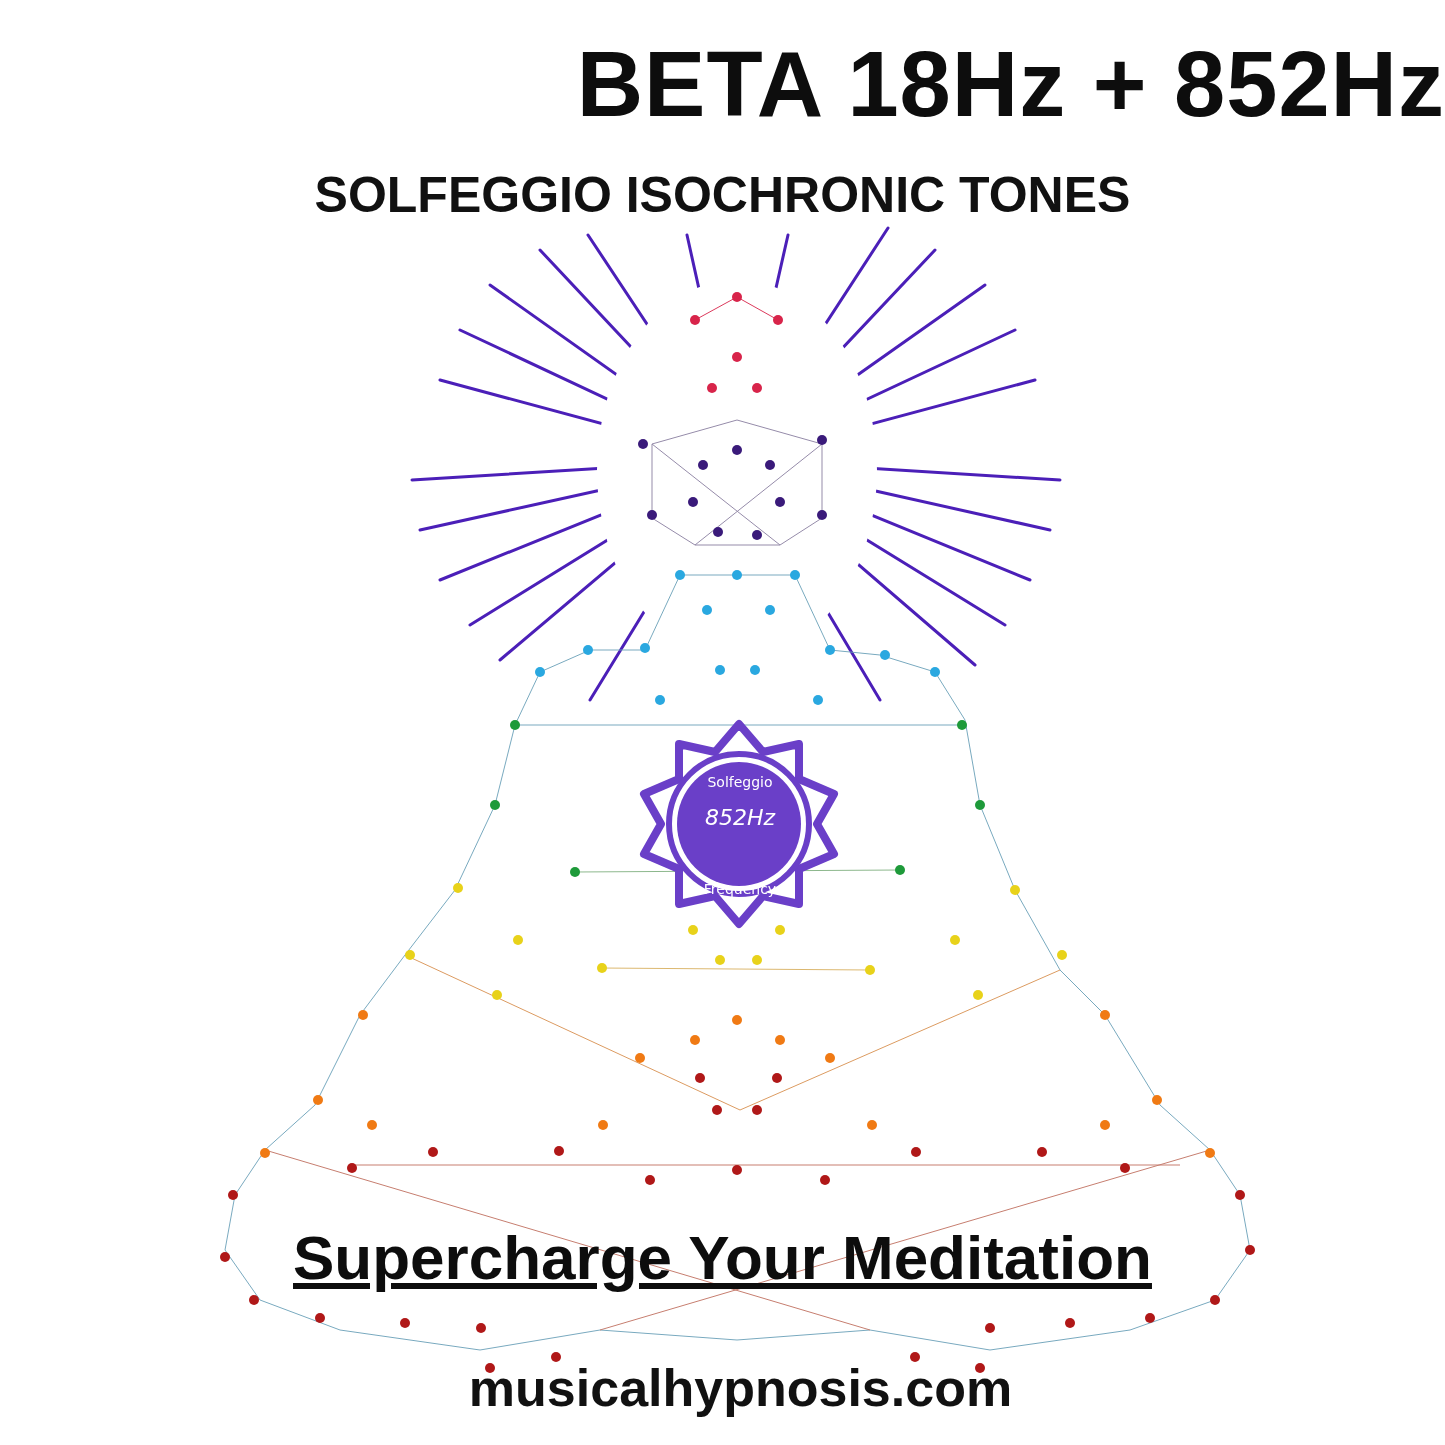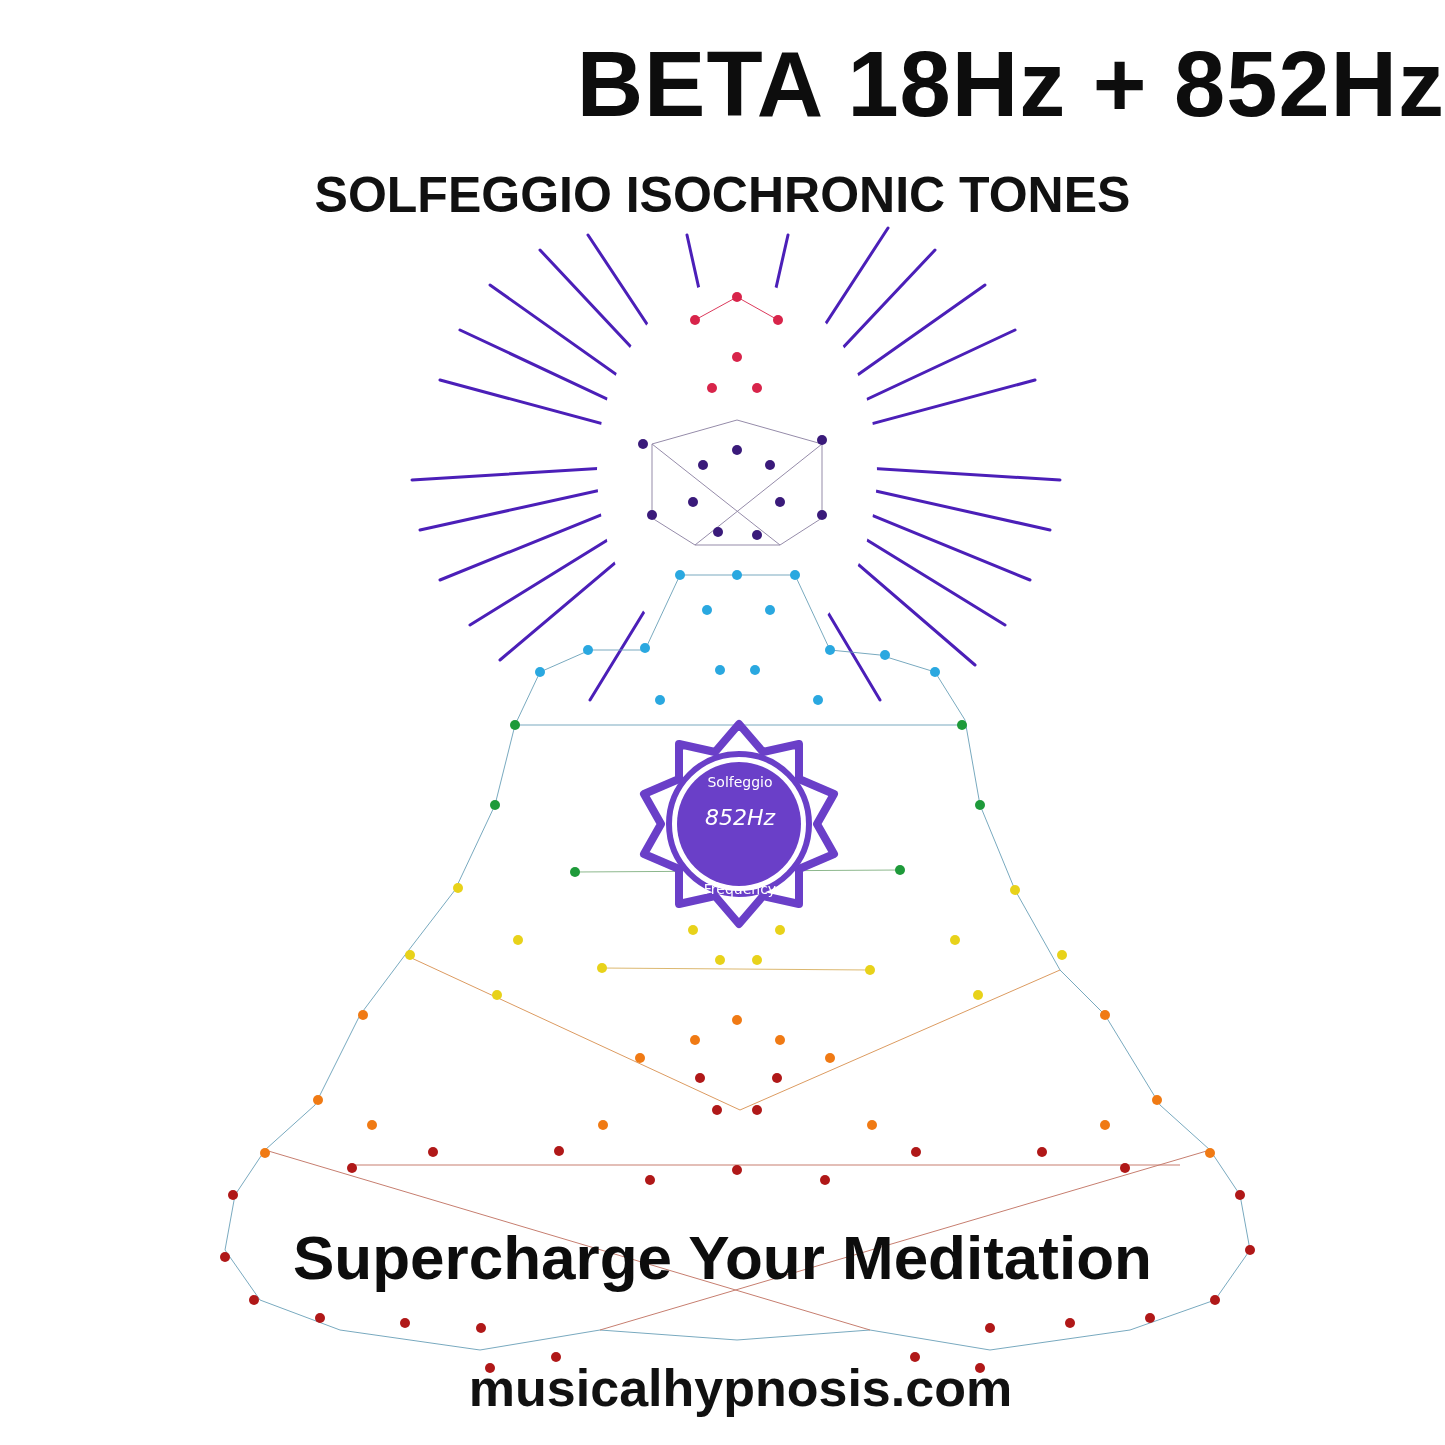--- a/index.html
+++ b/index.html
@@ -1,20 +1,20 @@
 <!DOCTYPE html>
 <html><head>
   <meta charset="utf-8">
   <style>
     html, body { margin: 0; padding: 0; background: #ffffff; }
     body { width: 1445px; height: 1445px; position: relative; overflow: hidden; font-family: "Liberation Sans", sans-serif; color: #111; }
     .title { position: absolute; left: 0; right: 0; top: 32px; text-align: right; font-size: 92px; font-weight: 700; letter-spacing: 1px; color: #0d0d0d; }
     .subtitle { position: absolute; left: 0; right: 0; top: 166px; text-align: center; font-size: 50px; font-weight: 700; color: #111; }
     .art { position: absolute; left: 0; top: 0; width: 1445px; height: 1445px; }
-    .tagline { position: absolute; left: 0; right: 0; top: 1222px; text-align: center; font-size: 62px; font-weight: 700; color: #0d0d0d; }
+    .tagline { position: absolute; left: 0; right: 0; top: 1222px; text-align: center; font-size: 62px; font-weight: 700; color: #0d0d0d; text-decoration: underline; }
     .site { position: absolute; left: 0; right: 0; top: 1358px; text-align: center; font-size: 52px; font-weight: 700; color: #111; margin-left: 36px; }
     .badge-text { position: absolute; left: 670px; width: 140px; text-align: center; color: #fff; font-family: "DejaVu Sans", sans-serif; }
     .b1 { top: 774px; font-size: 14px; }
     .b2 { top: 805px; font-size: 22px; font-style: italic; }
     .b3 { top: 853px; font-size: 14px; margin-top: 28px; }
   </style>
 </head>
 <body>
 
 <div class="title">BETA 18Hz + 852Hz</div>

